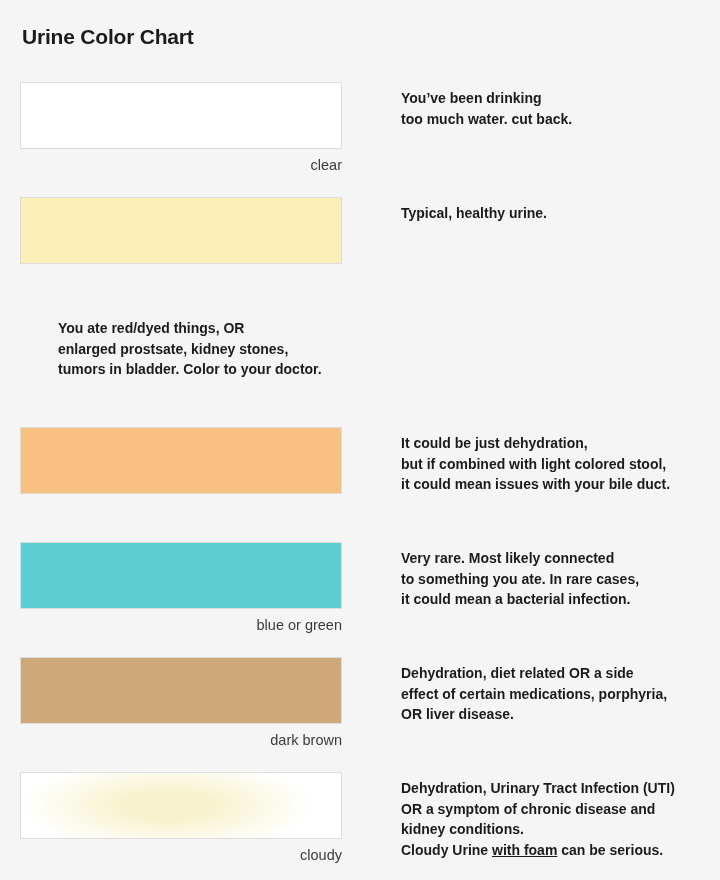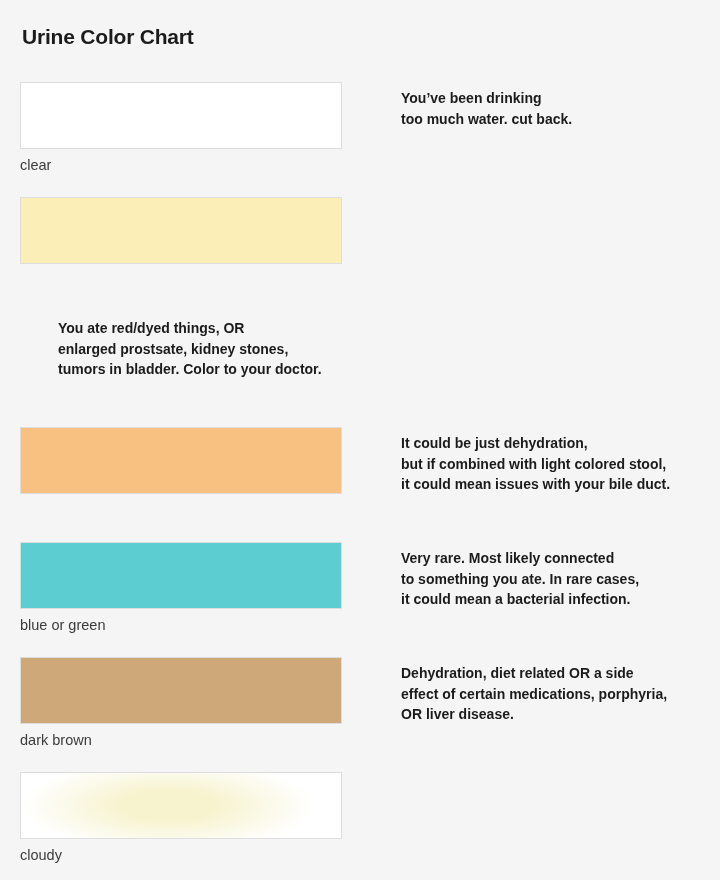--- a/index.html
+++ b/index.html
@@ -50,20 +50,21 @@
     margin-left: 20px;
     flex: 0 0 auto;
   }
   .swatch {
     width: 322px;
     height: 67px;
     box-sizing: border-box;
     border: 1px solid #dddddd;
   }
   .swatch-label {
+    text-align: right;
     font-size: 14.5px;
     color: #3b3b3b;
     padding-top: 7px;
     line-height: 1.25;
     padding-right: 1px;
   }
   .desc-cell {
     flex: 1 1 auto;
     margin-left: 58px;
     padding-top: 6px;
@@ -92,20 +93,21 @@
         <div class="swatch-label">clear</div>
       </div>
       <div class="desc-cell">You’ve been drinking
 too much water. cut back.</div>
     </div>
 
     <div class="chart-row">
       <div class="swatch-cell">
         <div class="swatch" style="background: rgb(251, 238, 183);"></div>
       </div>
+      <div class="desc-cell">Typical, healthy urine.</div>
     </div>
 
     <div class="chart-row">
       <div class="desc-cell">You ate red/dyed things, OR
 enlarged prostsate, kidney stones,
 tumors in bladder. Color to your doctor.</div>
     </div>
 
     <div class="chart-row">
       <div class="swatch-cell">
@@ -134,16 +136,20 @@
       <div class="desc-cell">Dehydration, diet related OR a side
 effect of certain medications, porphyria,
 OR liver disease.</div>
     </div>
 
     <div class="chart-row">
       <div class="swatch-cell">
         <div class="swatch" id="cloudy-swatch" style="background: radial-gradient(52% 80% at 46% 50%, rgb(247, 243, 207) 0%, rgb(247, 243, 207) 28%, rgb(255, 255, 255) 88%);"></div>
         <div class="swatch-label">cloudy</div>
       </div>
+      <div class="desc-cell"><span>Dehydration, Urinary Tract Infection (UTI)
+OR a symptom of chronic disease and
+kidney conditions.
+Cloudy Urine </span><span class="u-part">with foam</span><span> can be serious.</span></div>
     </div>
 
   </div>
 </div>
 
 </body></html>

